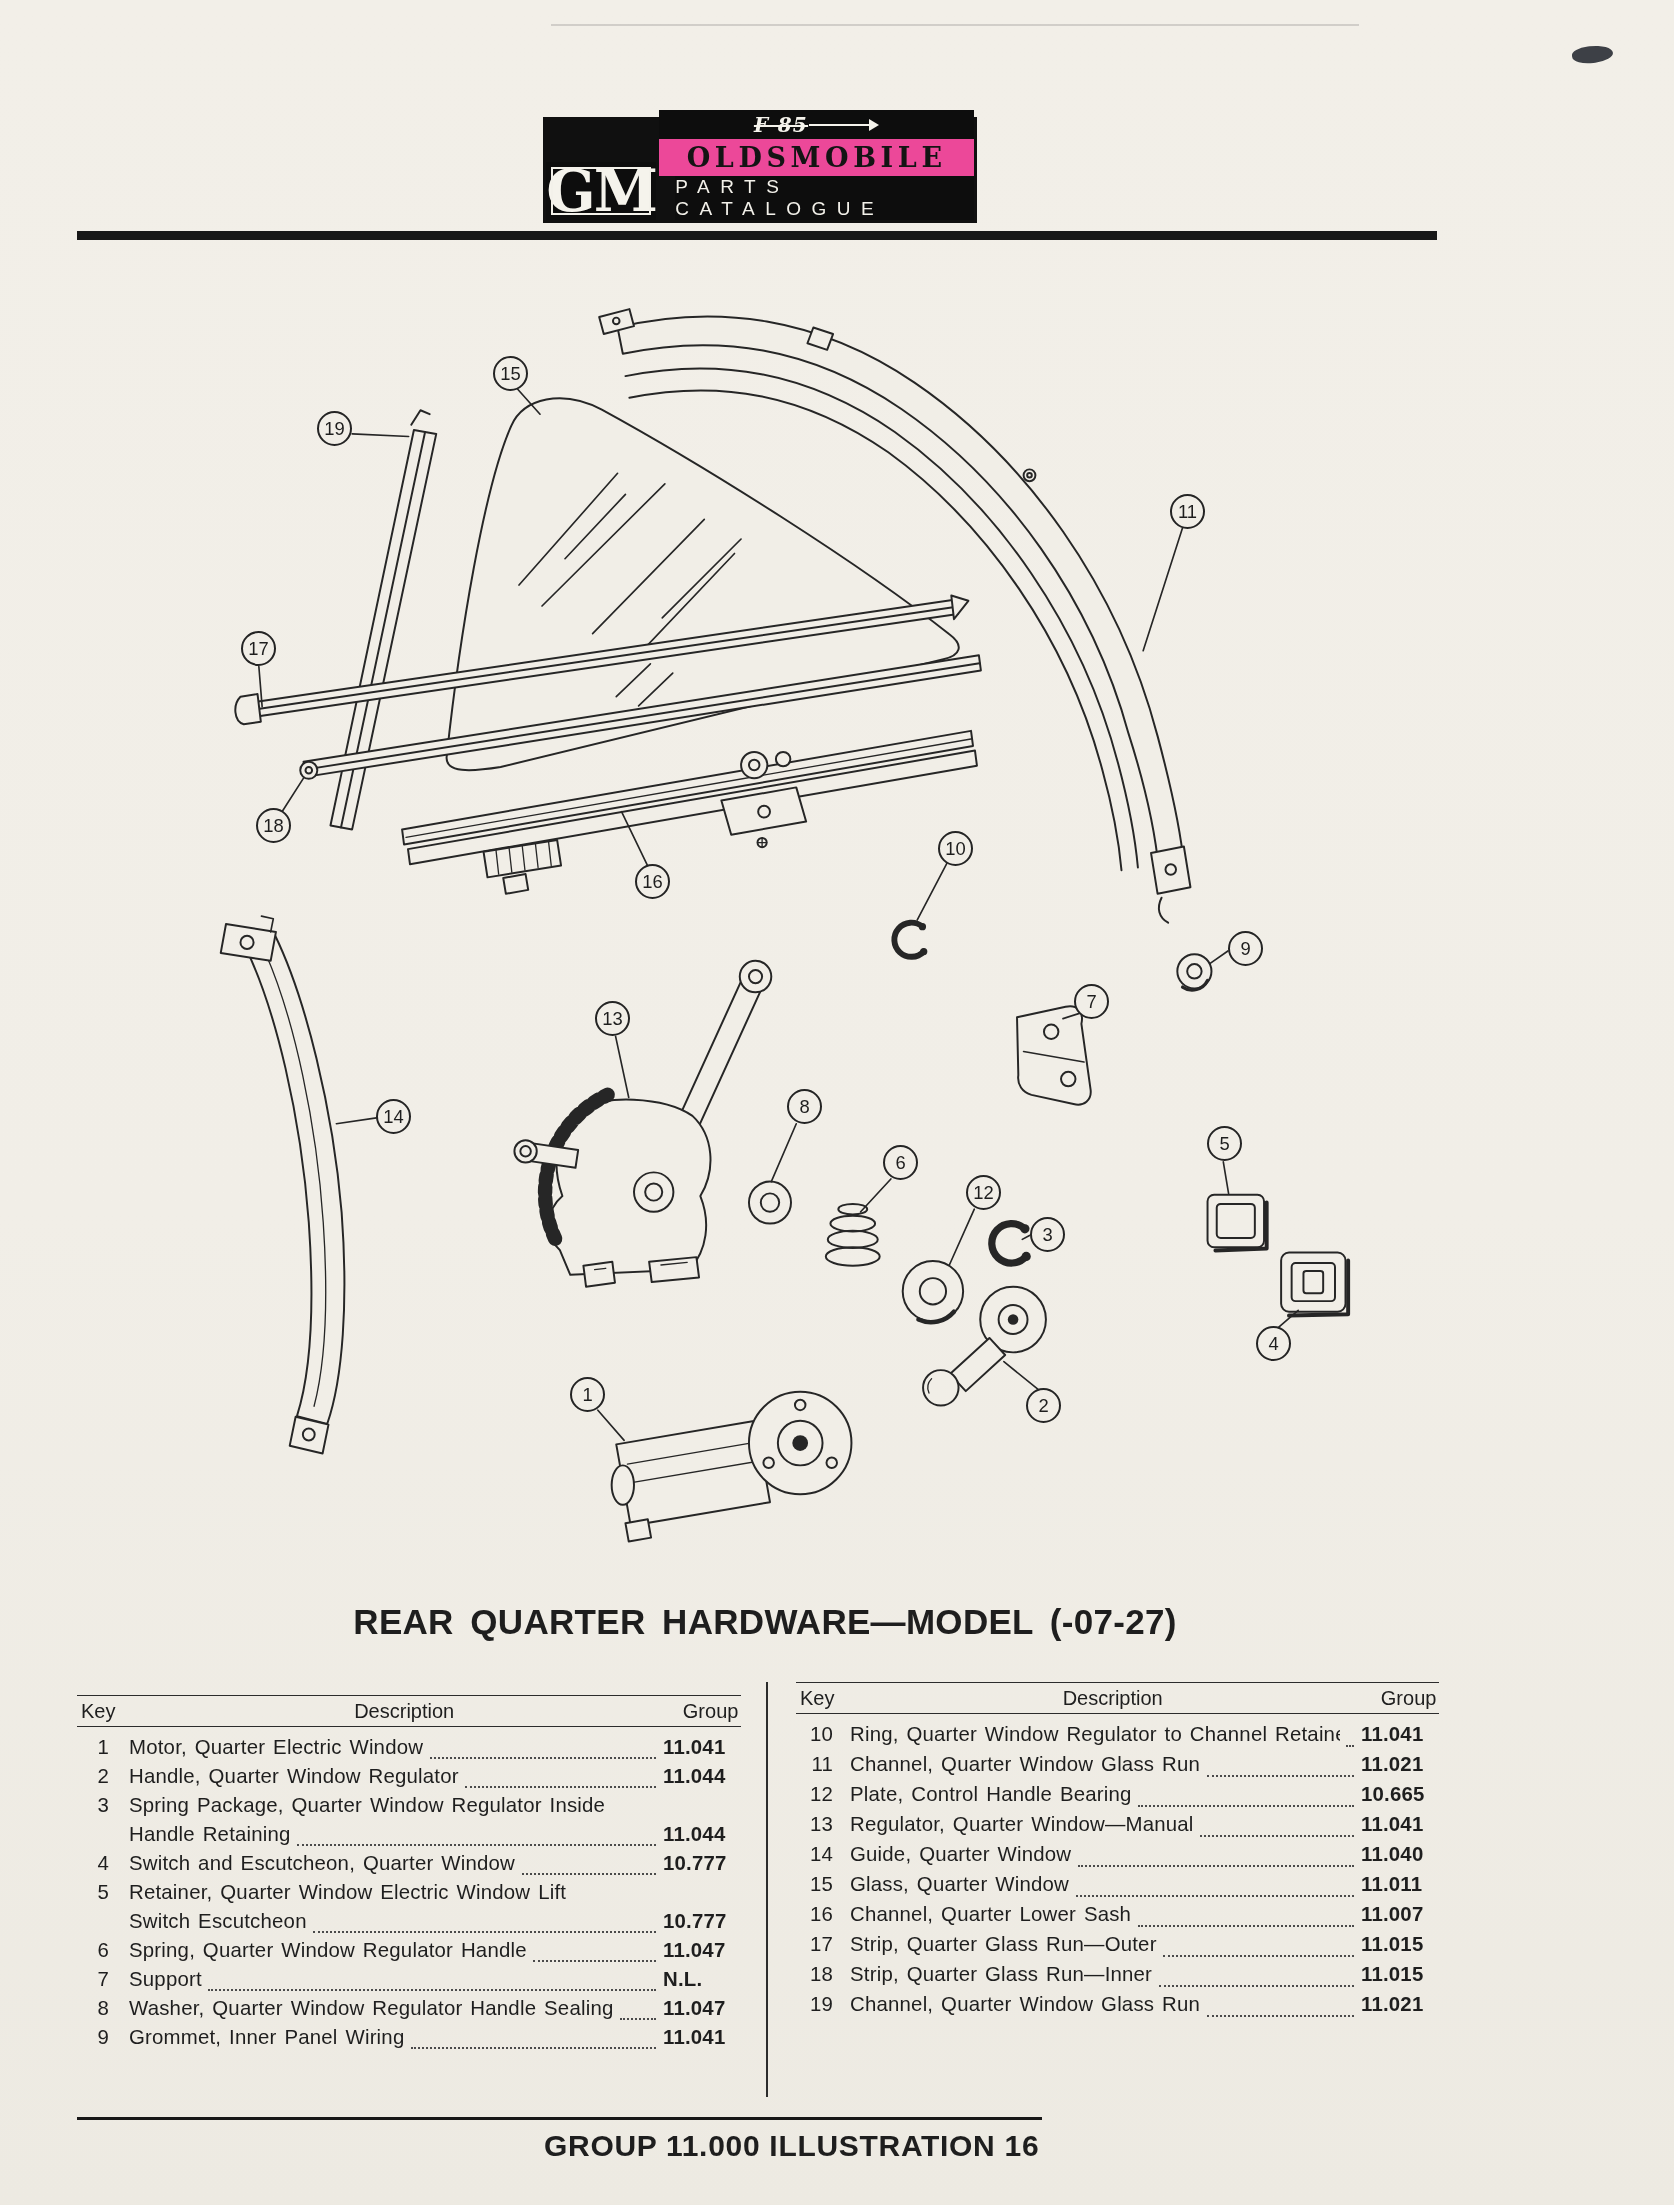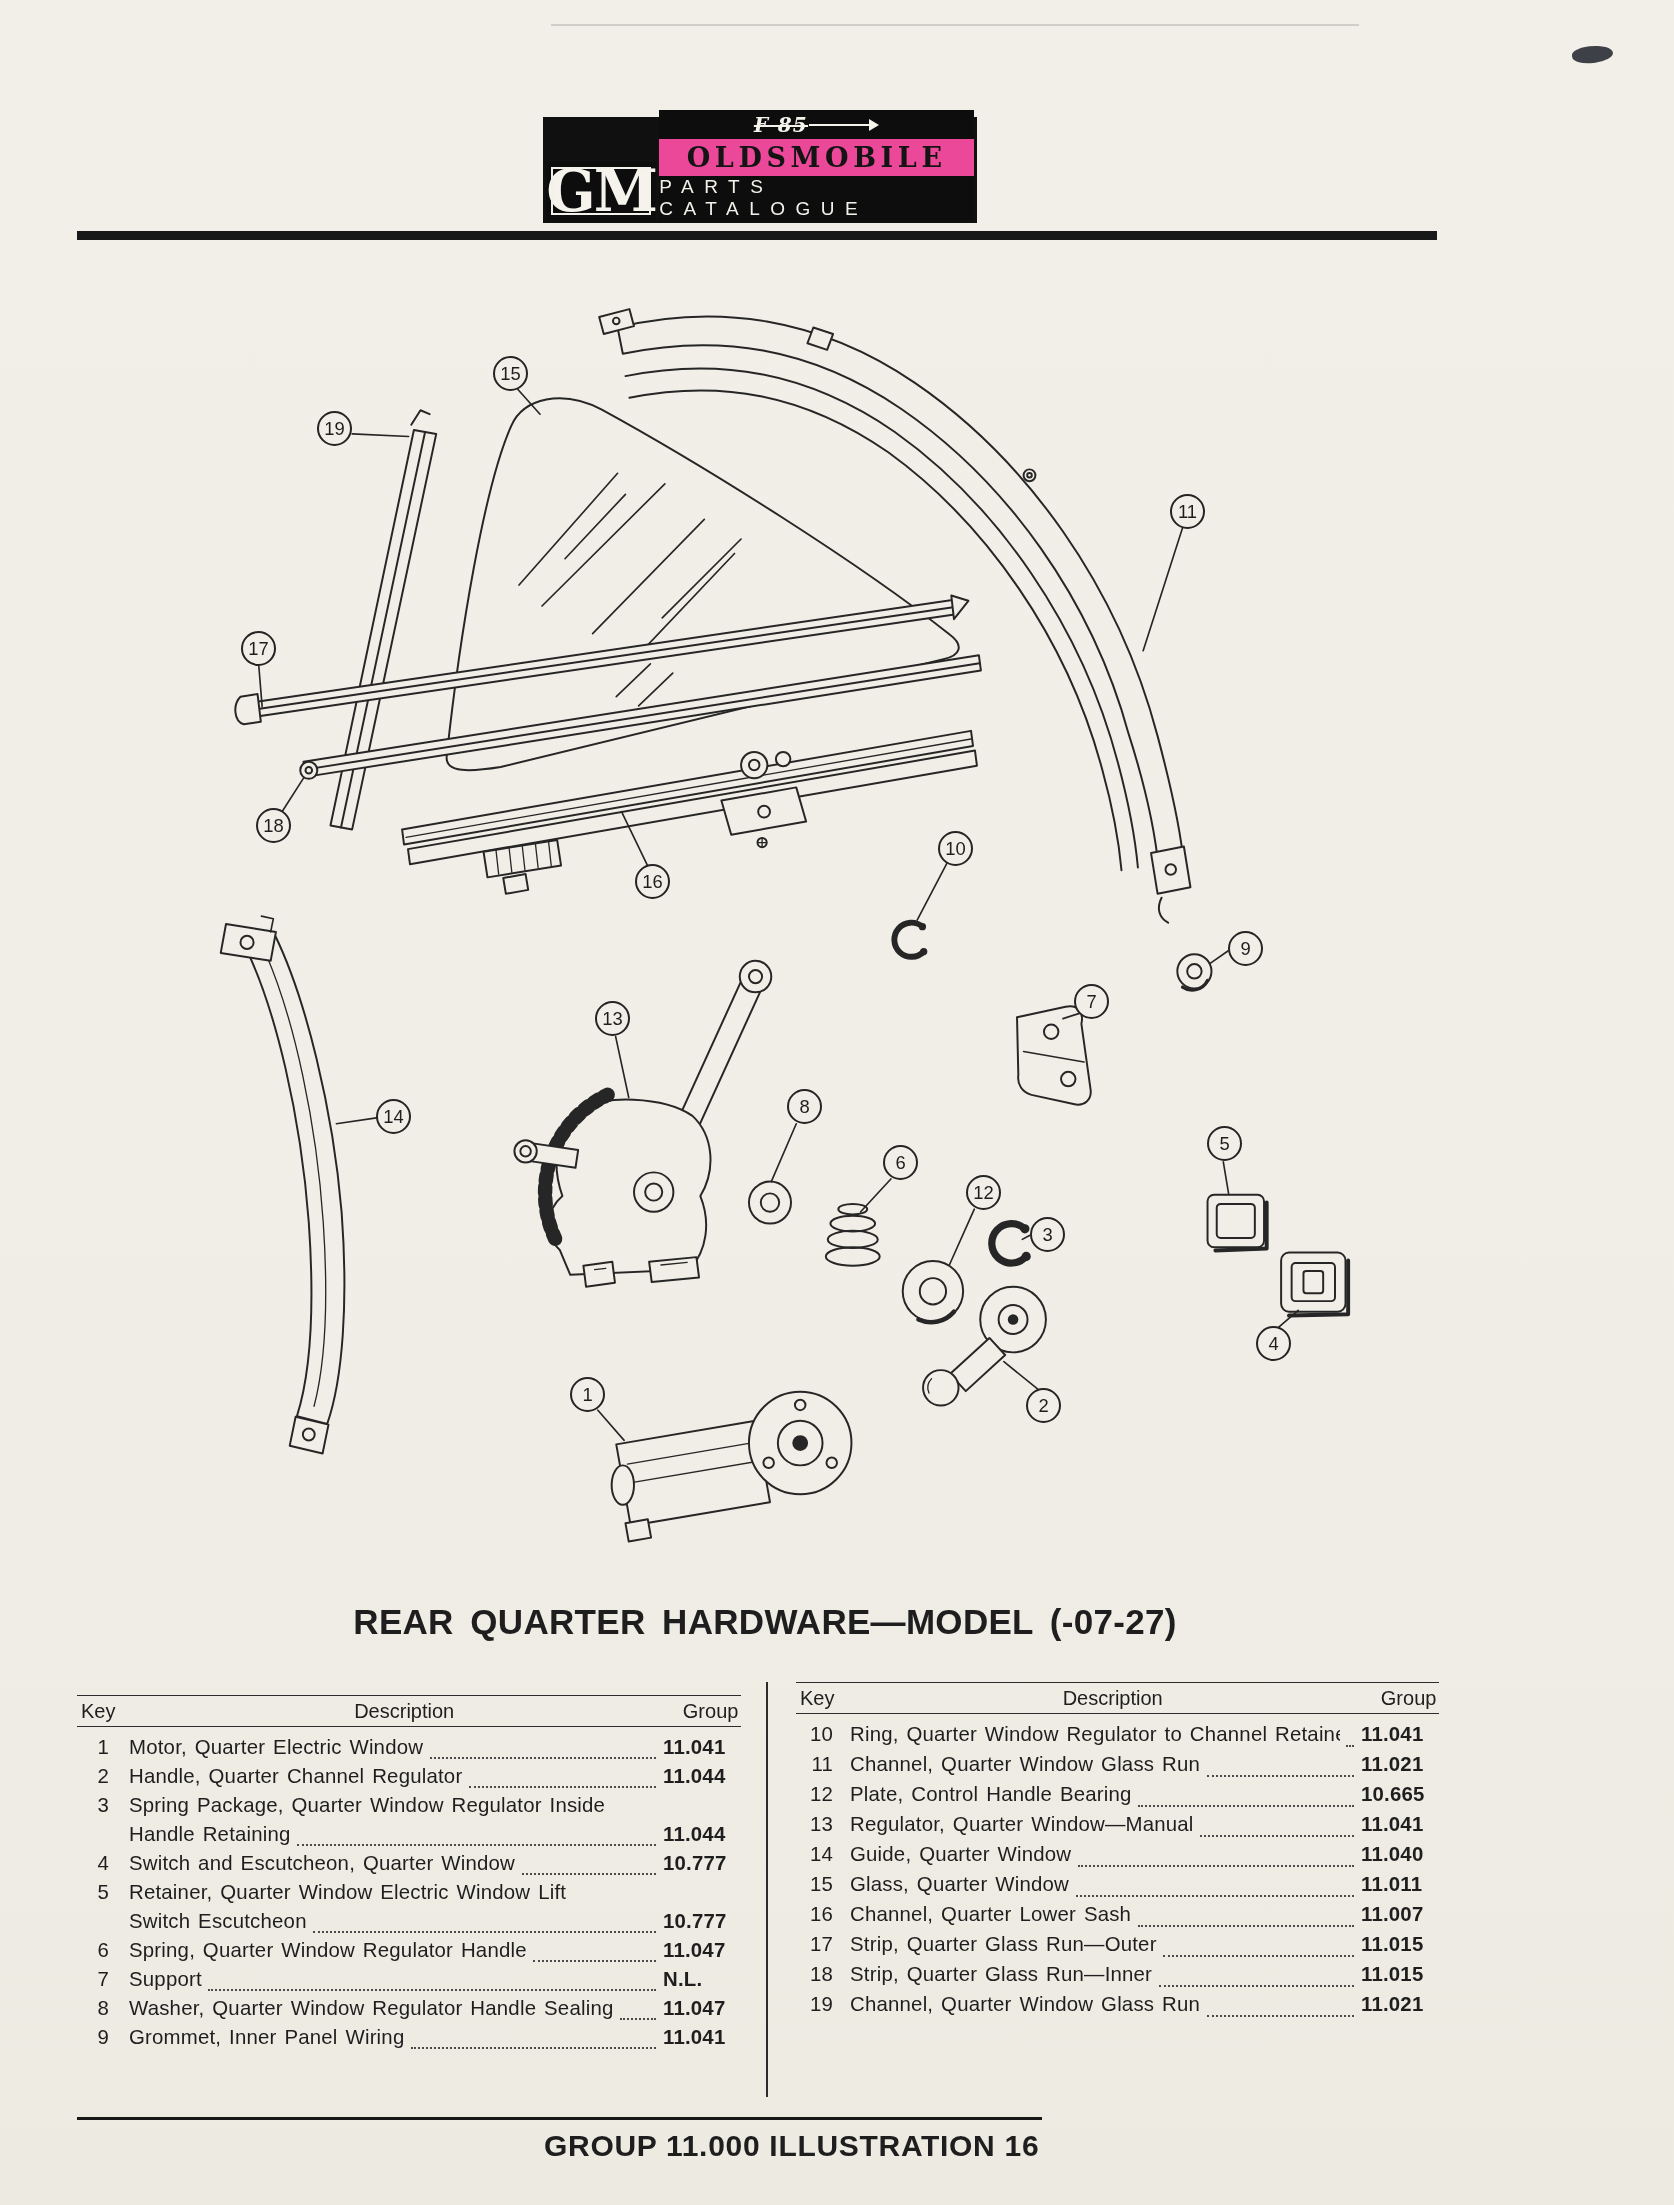--- a/index.html
+++ b/index.html
@@ -19,21 +19,21 @@
   .gm-block { width:110px; background:#0d0d0d; position:relative; display:flex; align-items:center; justify-content:center; flex:none; }
   .gm-inner { position:absolute; inset:4.6px; border:2px solid #f3f1ea; pointer-events:none; }
   .gm-text { font-family:"DejaVu Serif", serif; font-weight:bold; font-size:58px; color:#f5f3ec; letter-spacing:-2px; line-height:1; }
   .right-block { flex:1; display:flex; flex-direction:column; margin-left:3.3px; min-width:0; }
   .f85-bar { height:29px; background:#0d0d0d; display:flex; align-items:center; justify-content:center; flex:none; }
   .f85-text { font-family:"DejaVu Serif", serif; font-style:italic; font-weight:bold; font-size:20px; color:#f5f3ec; text-decoration:line-through; text-decoration-thickness:2px; letter-spacing:1.3px; }
   .f85-shaft { width:60px; height:2px; background:#f5f3ec; margin-left:1.3px; }
   .f85-head { width:0; height:0; border-left:10px solid #f5f3ec; border-top:6px solid transparent; border-bottom:6px solid transparent; }
   .olds-bar { height:37px; background:#ec4899; display:flex; align-items:center; justify-content:center; flex:none; }
   .olds-text { font-family:"DejaVu Serif", serif; font-weight:bold; font-size:27px; letter-spacing:4.6px; color:#141414; }
-  .parts-bar { flex:1; background:#0d0d0d; display:flex; align-items:center; justify-content:center; }
+  .parts-bar { flex:1; background:#0d0d0d; display:flex; align-items:center; justify-content:center;margin-left:16px; }
   .parts-text { color:#f3f1ea; font-size:19px; letter-spacing:10.5px; font-weight:500; }
 
   .top-rule { position:absolute; left:77px; top:231px; width:1360px; height:8.5px; background:#181818; }
 
   
   .diagram { position:absolute; left:0; top:276px; z-index:1; }
   .callout { position:absolute; width:35px; height:35px; box-sizing:border-box; border:2.6px solid #242424; border-radius:50%;
     background:#f1eee7; display:flex; align-items:center; justify-content:center;
     font-size:18.4px; font-weight:500; z-index:3; }
 
@@ -280,21 +280,21 @@
     </div>
     <div class="tbody">
       <div class="trow">
         <span class="tkey">1</span>
         <span class="tdesc">Motor, Quarter Electric Window</span>
         <span class="tdots"></span>
         <span class="tgroup">11.041</span>
       </div>
       <div class="trow">
         <span class="tkey">2</span>
-        <span class="tdesc">Handle, Quarter Channel Regulator</span>
+        <span class="tdesc">Handle, Quarter Window Regulator</span>
         <span class="tdots"></span>
         <span class="tgroup">11.044</span>
       </div>
       <div class="trow">
         <span class="tkey">3</span>
         <span class="tdesc">Spring Package, Quarter Window Regulator Inside</span>
       </div>
       <div class="trow cont">
         <span class="tkey"></span>
         <span class="tdesc">Handle Retaining</span>

